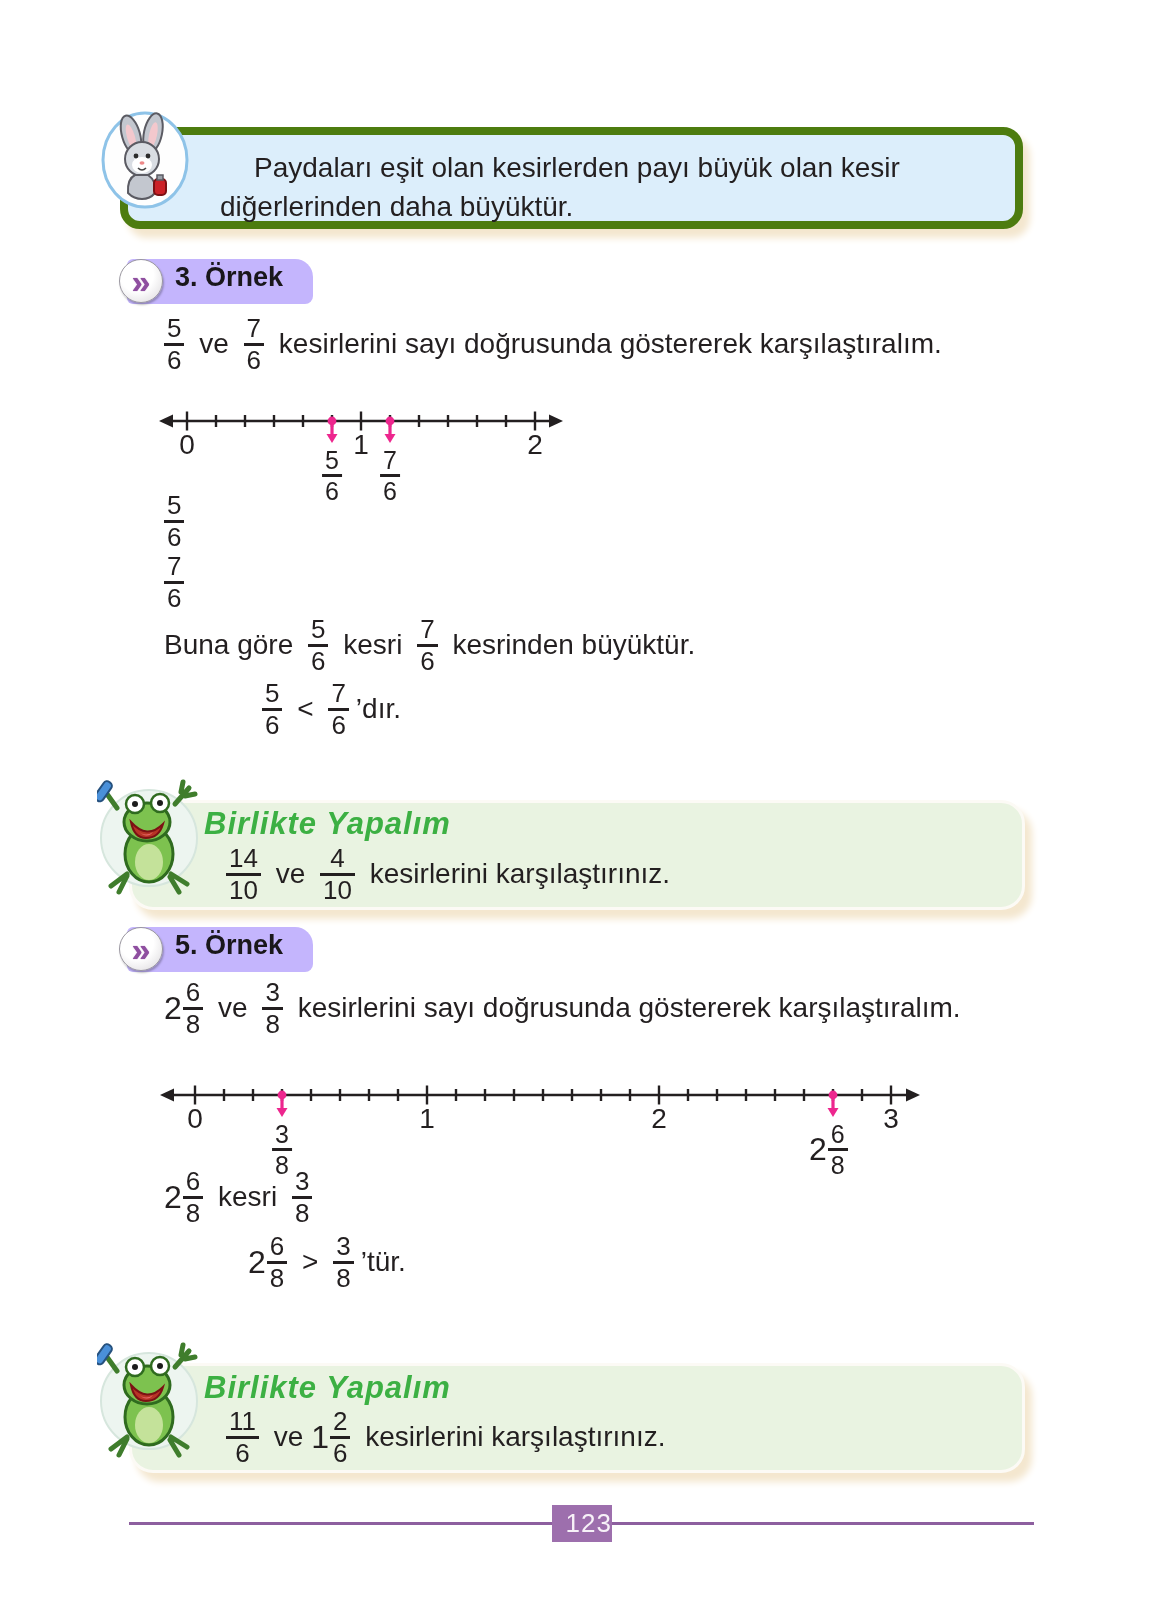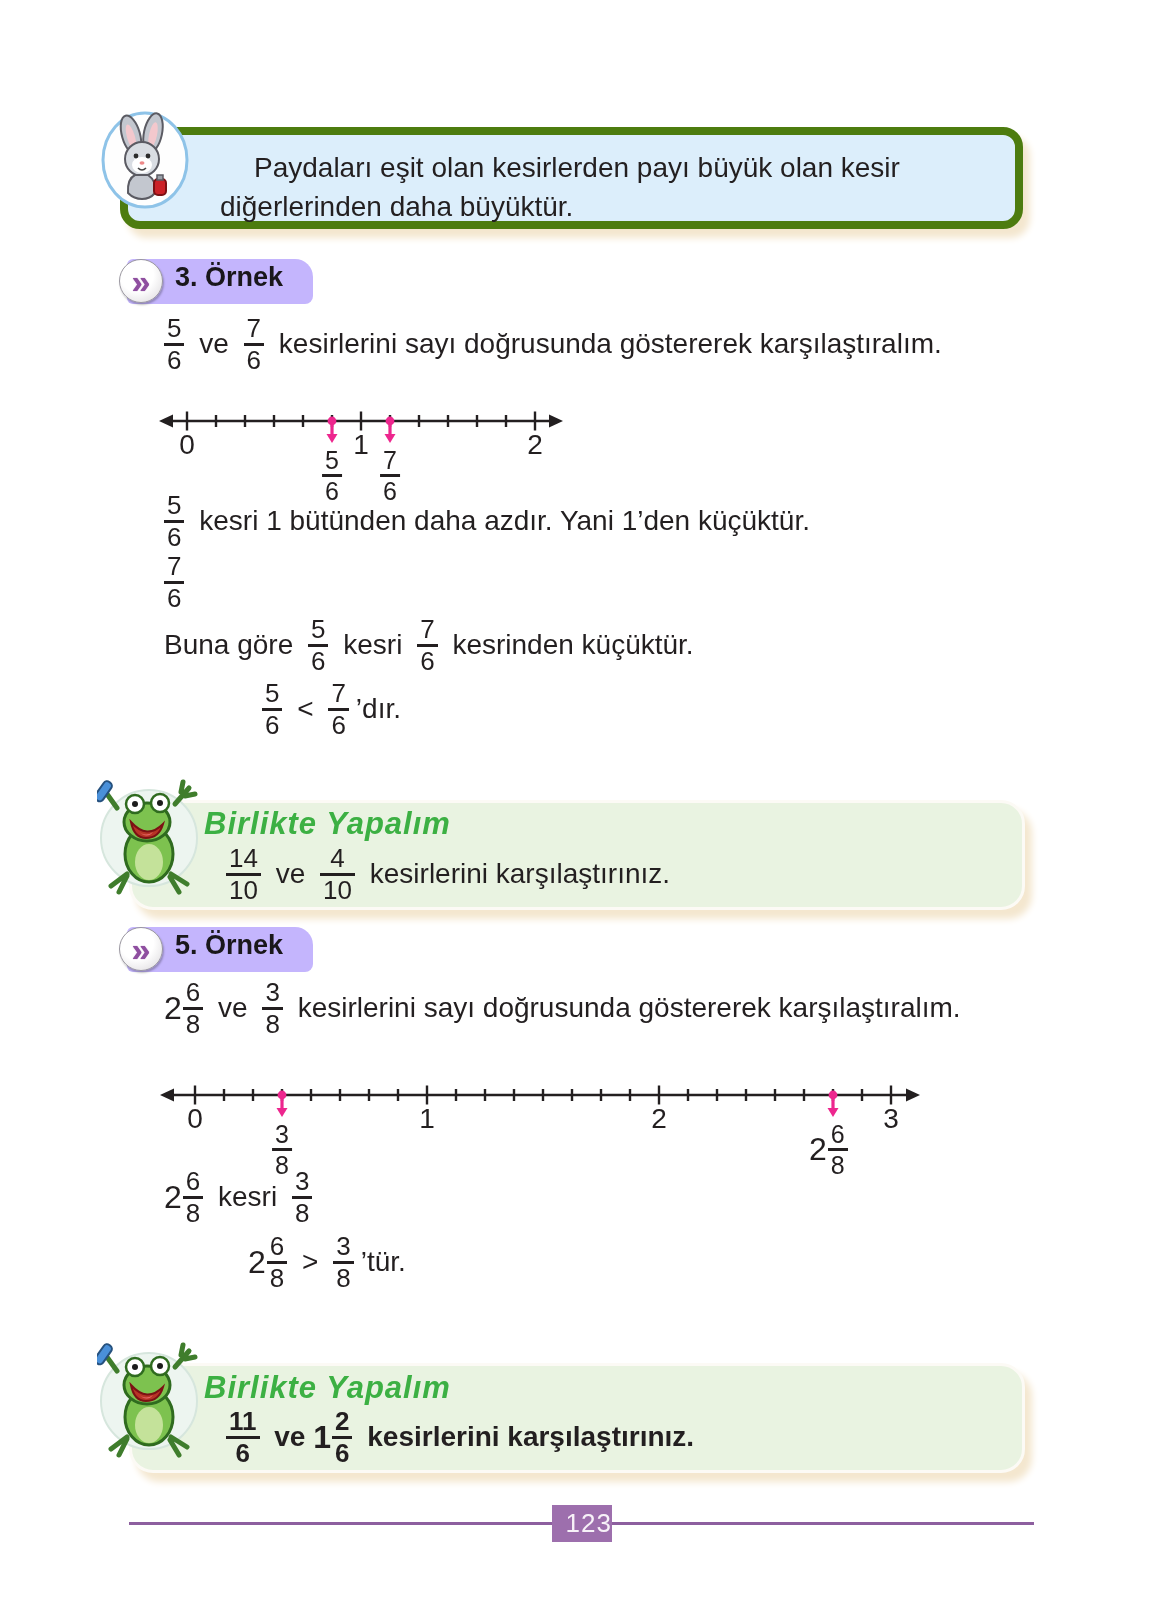--- a/index.html
+++ b/index.html
@@ -52,21 +52,21 @@
   .tokens .txt{white-space:pre;}
   #s3-intro{left:164px;top:308px;height:72px;}
   #s3-line1{left:164px;top:486px;height:70px;}
   #s3-line2{left:164px;top:547px;height:70px;}
   #s3-line3{left:164px;top:610px;height:70px;}
   #s3-eq{left:262px;top:674px;height:70px;}
   #s4-intro{left:164px;top:972px;height:72px;}
   #s4-line1{left:164px;top:1162px;height:70px;}
   #s4-eq{left:248px;top:1227px;height:70px;}
   #bt1-task{left:226px;top:843px;height:62px;}
-  #bt2-task{left:226px;top:1406px;height:62px;font-weight:bold;}
+  #bt2-task{left:226px;top:1406px;height:62px;}
 
   
   .frac{display:inline-flex;flex-direction:column;align-items:center;vertical-align:middle;margin:0 7px;}
   .tokens > .frac:first-child{margin-left:0;}
   .fnum,.fden{font-size:26px;line-height:25px;padding:0 3px;}
   .fbar{align-self:stretch;height:0;border-top:3px solid #231f20;margin:2px 0;}
   .mixed{display:inline-flex;align-items:center;}
   .mixed .whole{font-size:32px;margin-right:1px;}
   .mixed .frac{margin-left:0;}
 
@@ -166,23 +166,23 @@
       </svg><span class="nl-int" style="left: 32px; top: 32px;">0</span><span class="nl-int" style="left: 206px; top: 32px;">1</span><span class="nl-int" style="left: 380px; top: 32px;">2</span><span class="nl-mark" style="left: 177px; top: 50px;"><span class="frac">
           <span class="fnum">5</span>
           <span class="fbar"></span>
           <span class="fden">6</span>
         </span></span><span class="nl-mark" style="left: 235px; top: 50px;"><span class="frac">
           <span class="fnum">7</span>
           <span class="fbar"></span>
           <span class="fden">6</span>
         </span></span></div>
 
-  <div class="abs tokens" id="s3-line1"><span class="frac"><span class="fnum">5</span><span class="fbar"></span><span class="fden">6</span></span><span class="txt"> kesri 1 bütünden daha azdır. Yani 1’den küçüktür.</span></div>
+  <div class="abs tokens" id="s3-line1"><span class="frac"><span class="fnum">5</span><span class="fbar"></span><span class="fden">6</span></span></div>
   <div class="abs tokens" id="s3-line2"><span class="frac"><span class="fnum">7</span><span class="fbar"></span><span class="fden">6</span></span></div>
-  <div class="abs tokens" id="s3-line3"><span class="txt">Buna göre </span><span class="frac"><span class="fnum">5</span><span class="fbar"></span><span class="fden">6</span></span><span class="txt"> kesri </span><span class="frac"><span class="fnum">7</span><span class="fbar"></span><span class="fden">6</span></span><span class="txt"> kesrinden küçüktür.</span></div>
+  <div class="abs tokens" id="s3-line3"><span class="txt">Buna göre </span><span class="frac"><span class="fnum">5</span><span class="fbar"></span><span class="fden">6</span></span><span class="txt"> kesri </span><span class="frac"><span class="fnum">7</span><span class="fbar"></span><span class="fden">6</span></span><span class="txt"> kesrinden büyüktür.</span></div>
   <div class="abs tokens" id="s3-eq"><span class="frac"><span class="fnum">5</span><span class="fbar"></span><span class="fden">6</span></span><span class="txt"> &lt; </span><span class="frac"><span class="fnum">7</span><span class="fbar"></span><span class="fden">6</span></span><span class="txt">’dır.</span></div>
 
   <section class="abs together-box" id="green1"></section>
   <div class="abs mascot-oval" id="frog1">
     <svg width="104" height="132" viewBox="0 0 104 132">
       <circle cx="52" cy="68" r="48" fill="#edf5f0" stroke="#d6e6dd" stroke-width="2"></circle>
       <path d="M20 38 L10 24" stroke="#3f7d2c" stroke-width="5" stroke-linecap="round"></path>
       <rect x="2" y="10" width="9" height="22" rx="4" fill="#4a90d9" stroke="#26517e" stroke-width="2" transform="rotate(35 6 21)"></rect>
       <path d="M78 34 L92 18 M88 26 L98 24 M84 22 L86 12" stroke="#3f7d2c" stroke-width="5" stroke-linecap="round"></path>
       <ellipse cx="52" cy="84" rx="24" ry="28" fill="#7dc24f" stroke="#2f6b1f" stroke-width="3"></ellipse>

